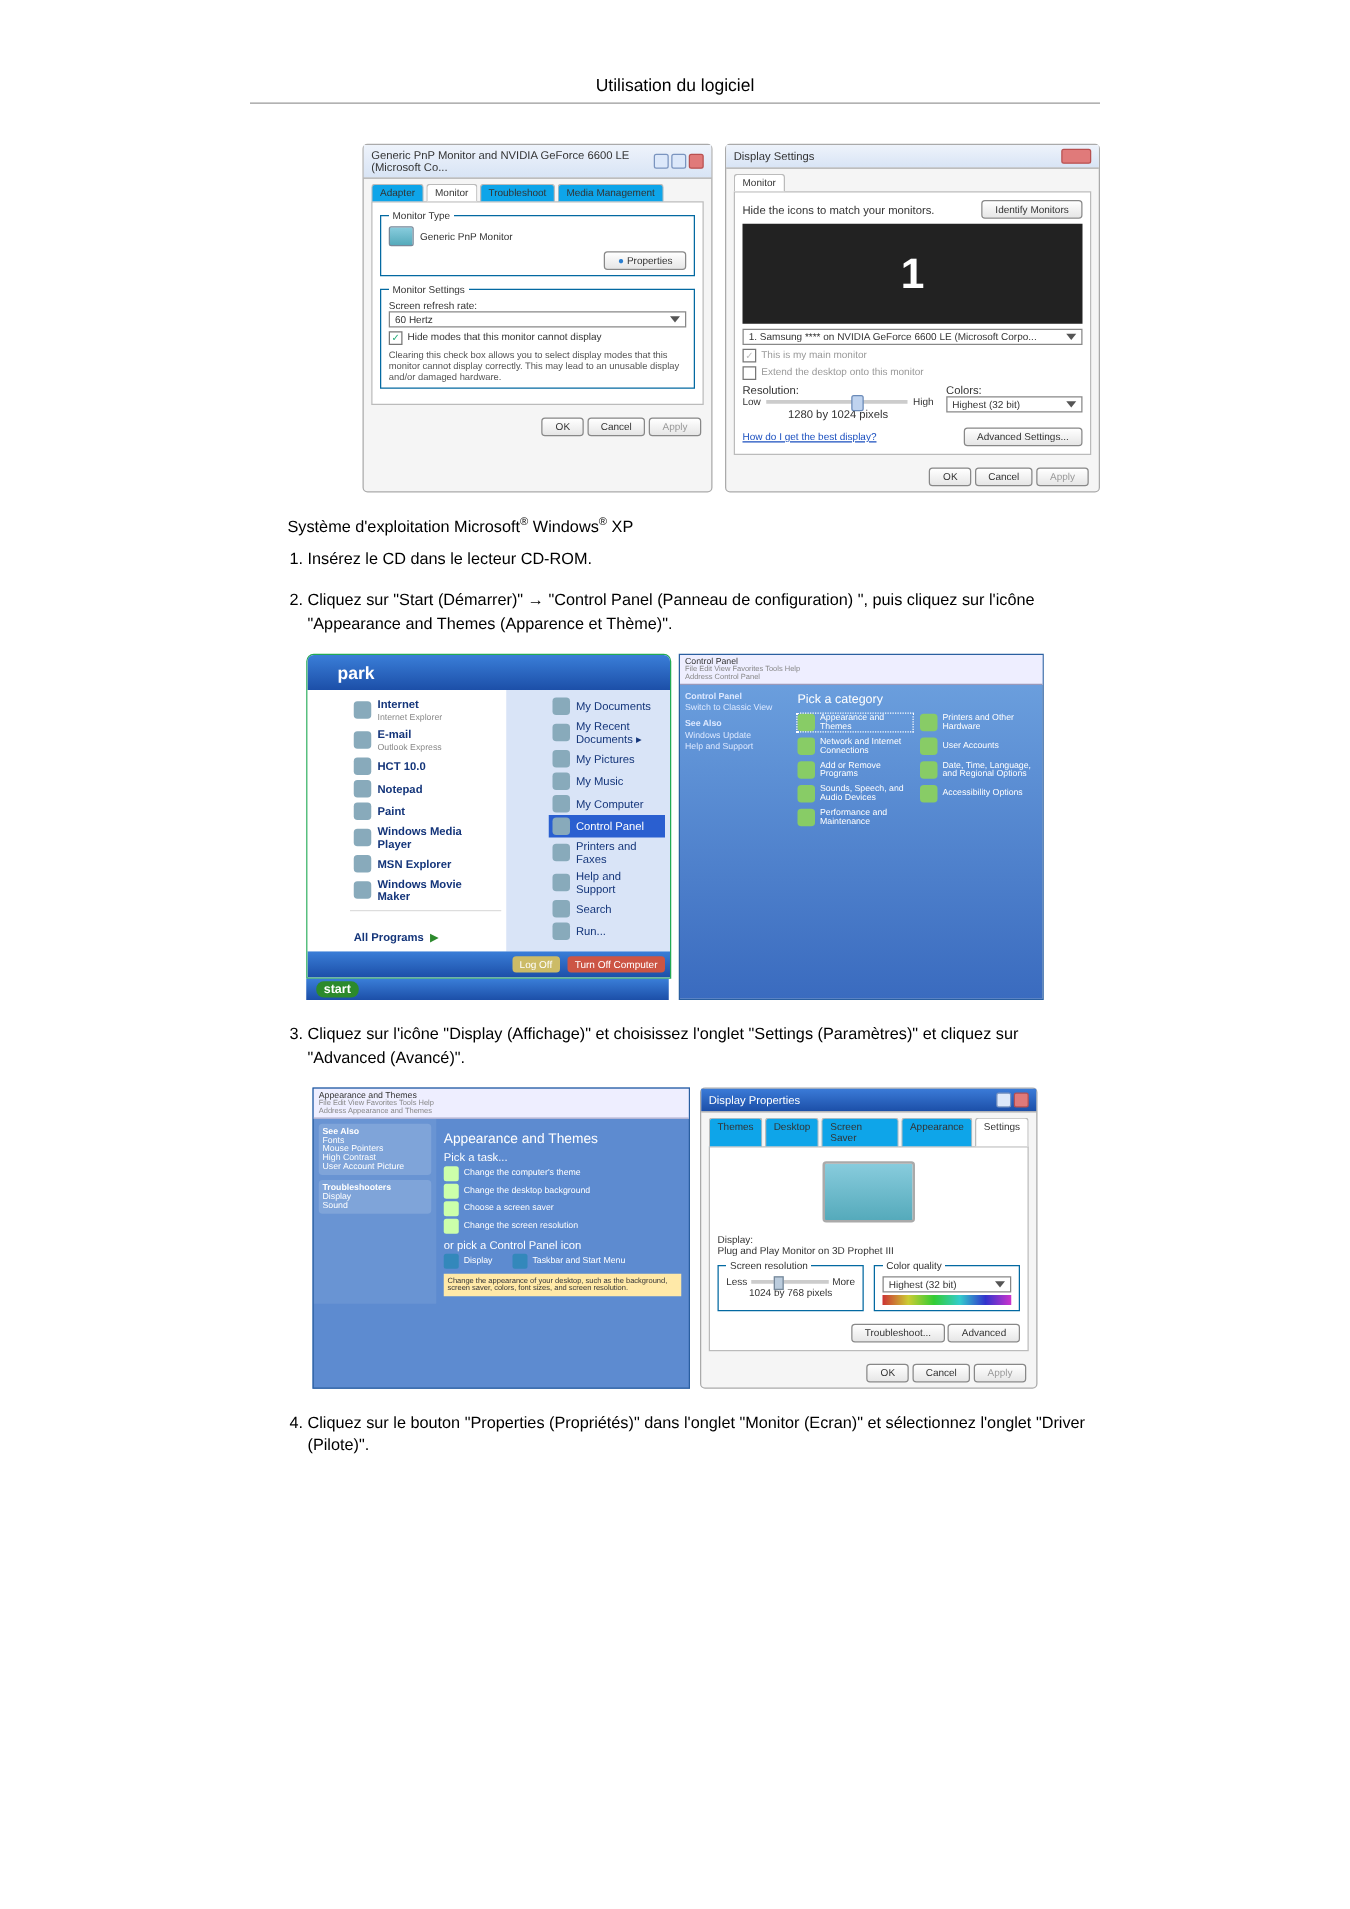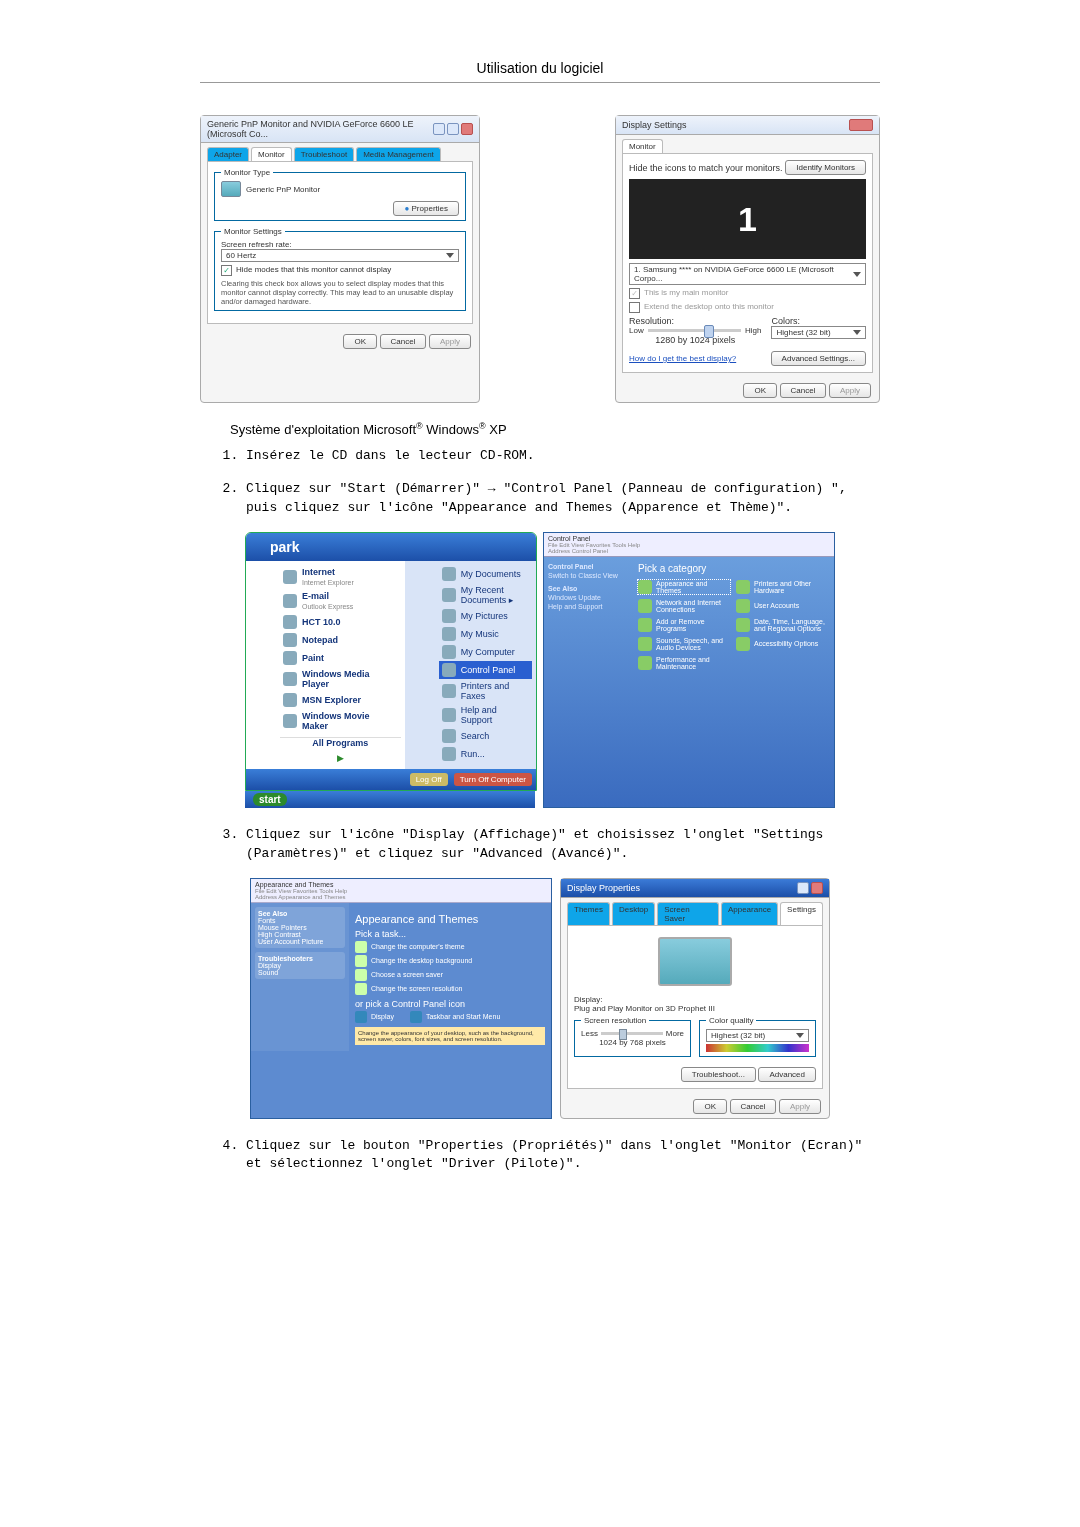--- a/index.html
+++ b/index.html
@@ -21,21 +21,21 @@
   .page-header {
     text-align: center;
     font-size: 14px;
     border-bottom: 1px solid #999;
     padding-bottom: 6px;
     margin-bottom: 18px;
   }
   .shot-row {
     display: flex;
     gap: 10px;
-    justify-content: space-between;
+    justify-content: flex-end;
     margin-bottom: 18px;
     margin-top: 32px;
   }
   .win {
     background: #f5f5f5;
     border: 1px solid #aaa;
     border-radius: 4px;
     font-size: 9px;
     color: #333;
     box-sizing: border-box;
@@ -67,21 +67,21 @@
   .link { color:#1a4fbf; text-decoration:underline; font-size:8px; }
   .slider { display:flex; align-items:center; gap:4px; font-size:8px; }
   .slider .track { flex:1; height:3px; background:#ccc; position:relative; }
   .slider .thumb { position:absolute; top:-4px; width:8px; height:11px; background:#bfd3ef; border:1px solid #6a8ab8; border-radius:2px; }
   .mon-preview { background:#222; height:80px; display:flex; align-items:center; justify-content:center; color:#fff; font-size:34px; font-weight:bold; margin:4px 0;}
   .caption {
     font-size: 13px;
     margin: 14px 0 10px 30px;
   }
   ol.steps { font-size:13px; padding-left:46px; margin:6px 0; }
-  ol.steps li { margin-bottom:14px; line-height:1.45;font-family:Liberation Mono, monospace; }
+  ol.steps li { margin-bottom:14px; line-height:1.45; }
   sup { font-size:9px; }
 
   
   .start-wrap { display:flex; gap:8px; justify-content:center; margin:10px 0 18px 0; }
   .startmenu { width:290px; border:1px solid #2a5; background:#fff; border-radius:6px 6px 0 0; overflow:hidden; font-size:9px; }
   .start-head { background:linear-gradient(#3a7ed8,#1c4fa8); color:#fff; padding:6px 24px; font-weight:bold; font-size:14px; }
   .start-body { display:flex; }
   .start-left { width:55%; background:#fff; padding:4px; }
   .start-right { width:45%; background:#d9e4f7; padding:4px; }
   .sm-item { display:flex; align-items:center; gap:5px; padding:2px 3px; color:#14357a;margin-left:30px; }
@@ -176,21 +176,21 @@
           <div style="font-size:7.5px;color:#555;">Clearing this check box allows you to select display modes that this monitor cannot display correctly. This may lead to an unusable display and/or damaged hardware.</div>
         </fieldset>
       </div>
       <div class="btn-row">
         <span class="btn">OK</span>
         <span class="btn">Cancel</span>
         <span class="btn" style="color:#999">Apply</span>
       </div>
     </div>
 
-    <div class="win" style="width:265px">
+    <div class="win" style="width:300px">
       <div class="win-title">
         <span>Display Settings</span>
         <span class="win-ctrls">
           <span class="x" style="width:22px;"></span>
         </span>
       </div>
       <div class="tabs">
           <div class="tab active">Monitor</div>
         </div>
       <div class="pane">
@@ -287,21 +287,21 @@
                 <span><b>Windows Media Player</b></span>
               </div>
               <div class="sm-item">
                 <span class="ico"></span>
                 <span><b>MSN Explorer</b></span>
               </div>
               <div class="sm-item">
                 <span class="ico"></span>
                 <span><b>Windows Movie Maker</b></span>
               </div>
-              <div class="sm-item" style="border-top: 1px solid rgb(221, 221, 221); margin-top: 4px; padding-top: 0; flex-direction: column;">
+              <div class="sm-item" style="border-top: 1px solid rgb(221, 221, 221); margin-top: 4px; padding-top: 16px;">
                 <b>All Programs</b> 
                 <span style="color:#2c8a2c;">▶</span>
               </div>
             </div>
           <div class="start-right" id="sm-right">
               <div class="sm-item">
                 <span class="ico"></span>
                 <span>My Documents</span>
               </div>
               <div class="sm-item">

